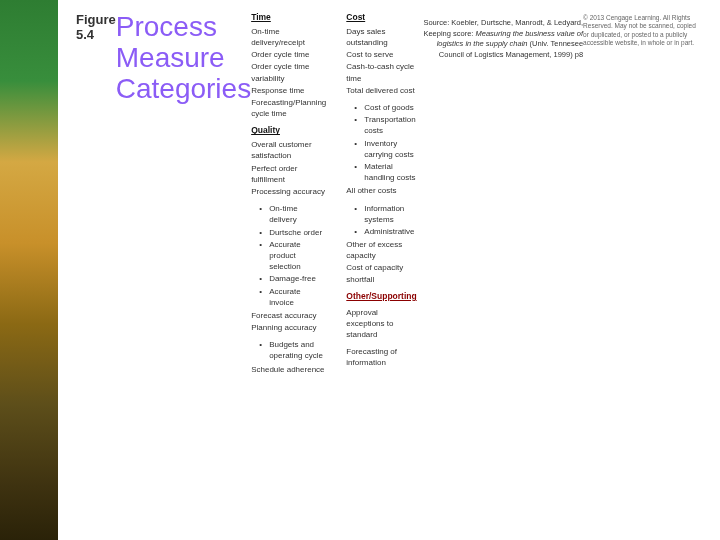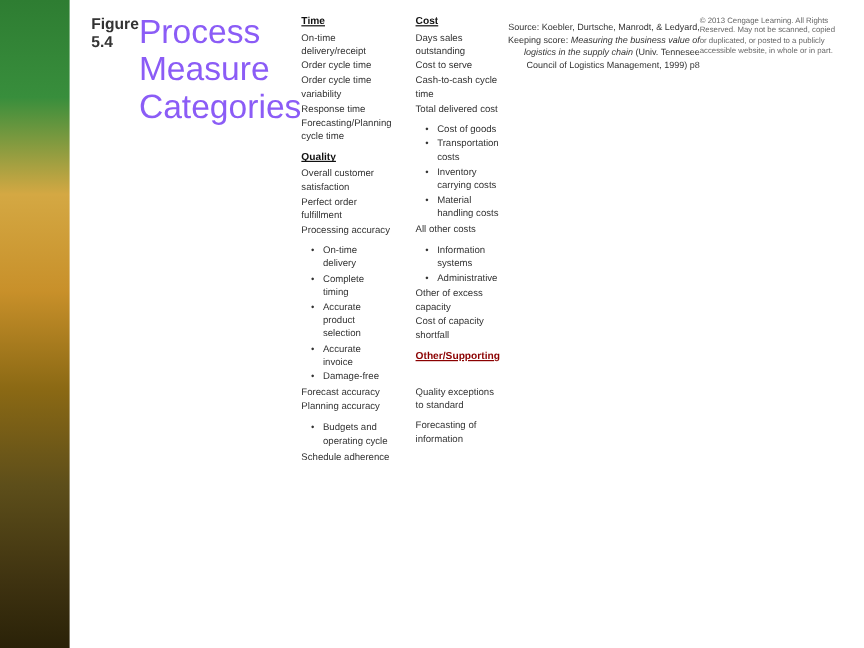--- a/index.html
+++ b/index.html
@@ -135,21 +135,21 @@
       font-size: 6.5px;
       color: #666;
       margin-top: 2px;
       line-height: 1.3;
     }
 
     .other-supporting-title {
       font-weight: bold;
       font-size: 8.5px;
       text-decoration: underline;
-      margin-bottom: 18px;
+      margin-bottom: 4px;
       color: #8b0000;
     }
   </style>
 </head>
 <body>
 
 <div class="slide-container">
   <div class="left-bar"></div>
 
   <div class="main-content">
@@ -174,24 +174,24 @@
 
         <div class="section-block">
           <div class="section-title">Quality</div>
           <ul class="item-list">
             <li>Overall customer satisfaction</li>
             <li>Perfect order fulfillment</li>
             <li>Processing accuracy</li>
           </ul>
           <ul class="sub-list">
             <li>On-time delivery</li>
-            <li>Complete timing</li>
+            <li>Durtsche order</li>
             <li>Accurate product selection</li>
+            <li>Damage-free</li>
             <li>Accurate invoice</li>
-            <li>Damage-free</li>
           </ul>
           <ul class="item-list">
             <li>Forecast accuracy</li>
             <li>Planning accuracy</li>
           </ul>
           <ul class="sub-list">
             <li>Budgets and operating cycle</li>
           </ul>
           <ul class="item-list">
             <li>Schedule adherence</li>
@@ -224,21 +224,21 @@
           </ul>
           <ul class="item-list">
             <li>Other of excess capacity</li>
             <li>Cost of capacity shortfall</li>
           </ul>
         </div>
 
         <div class="section-block">
           <div class="other-supporting-title">Other/Supporting</div>
           <ul class="item-list">
-            <li>Quality exceptions to standard</li>
+            <li>Approval exceptions to standard</li>
           </ul>
           <ul class="item-list">
             <li>Forecasting of information</li>
           </ul>
         </div>
       </div>
     </div>
 
     <div class="source-text">
       <span>Source: Koebler, Durtsche, Manrodt, &amp; Ledyard, Keeping score: </span><em>Measuring the business value of logistics in the supply chain</em><span> (Univ. Tennesee Council of Logistics Management, 1999) p8</span>

